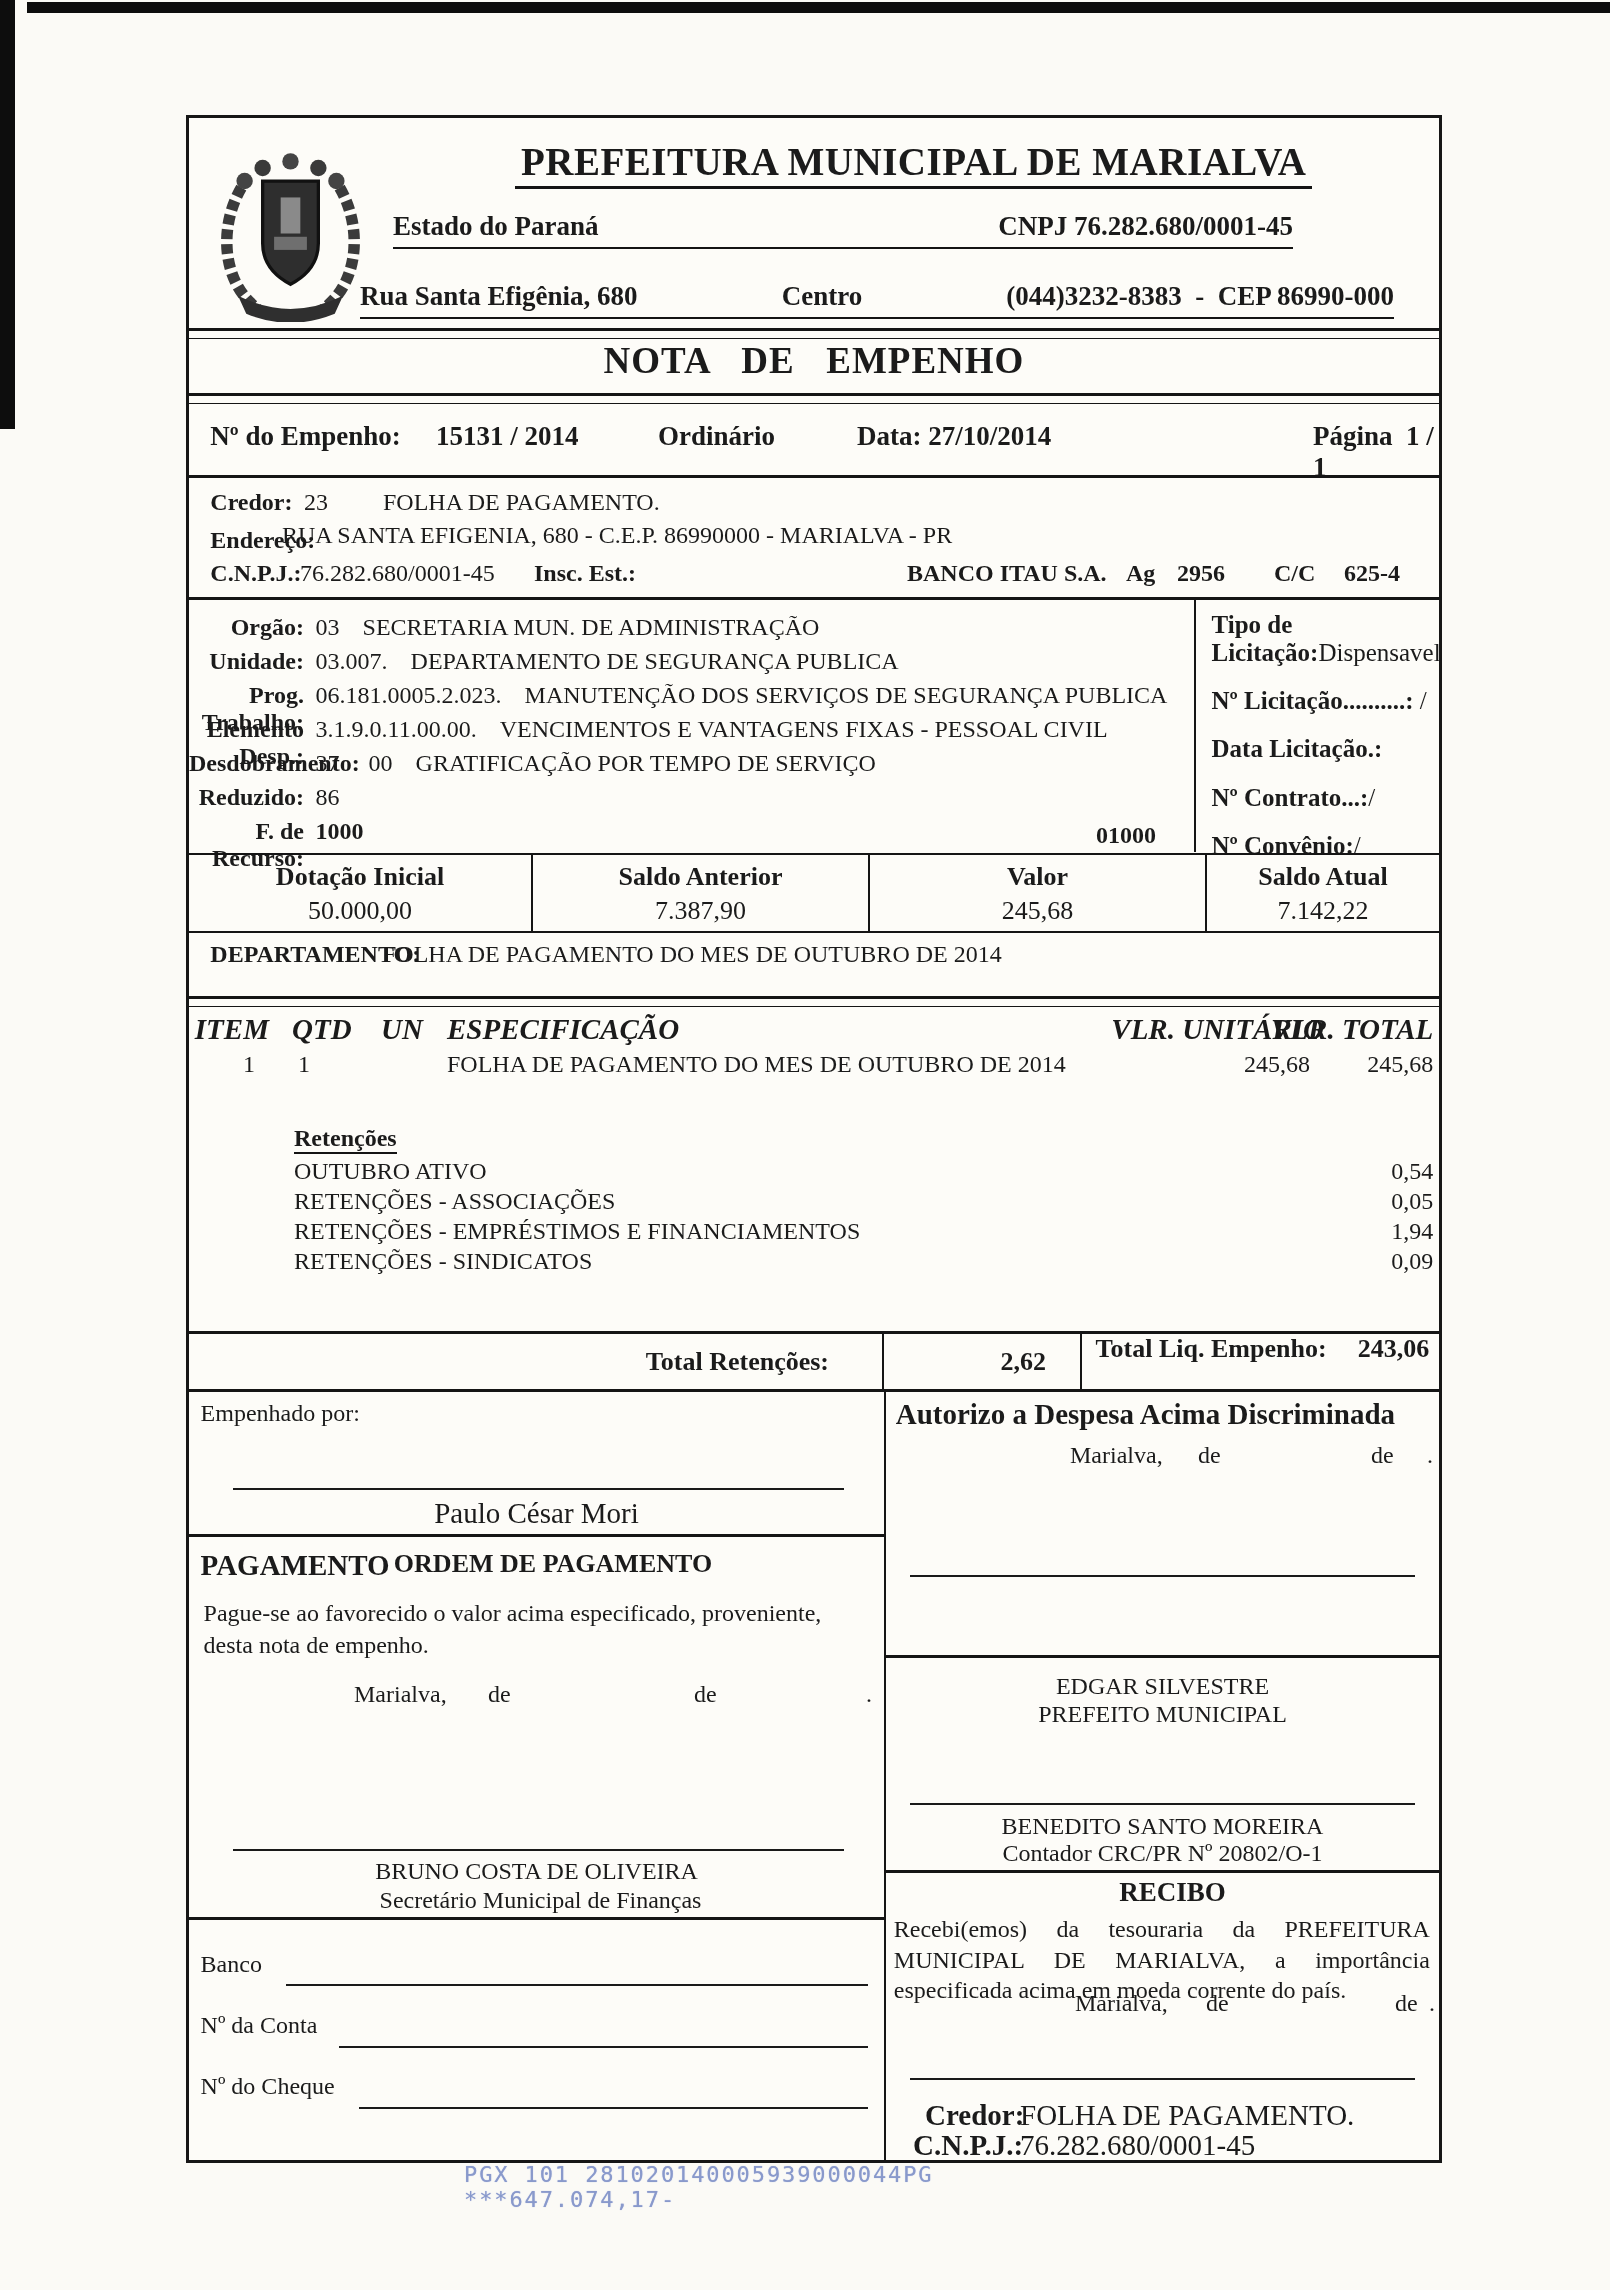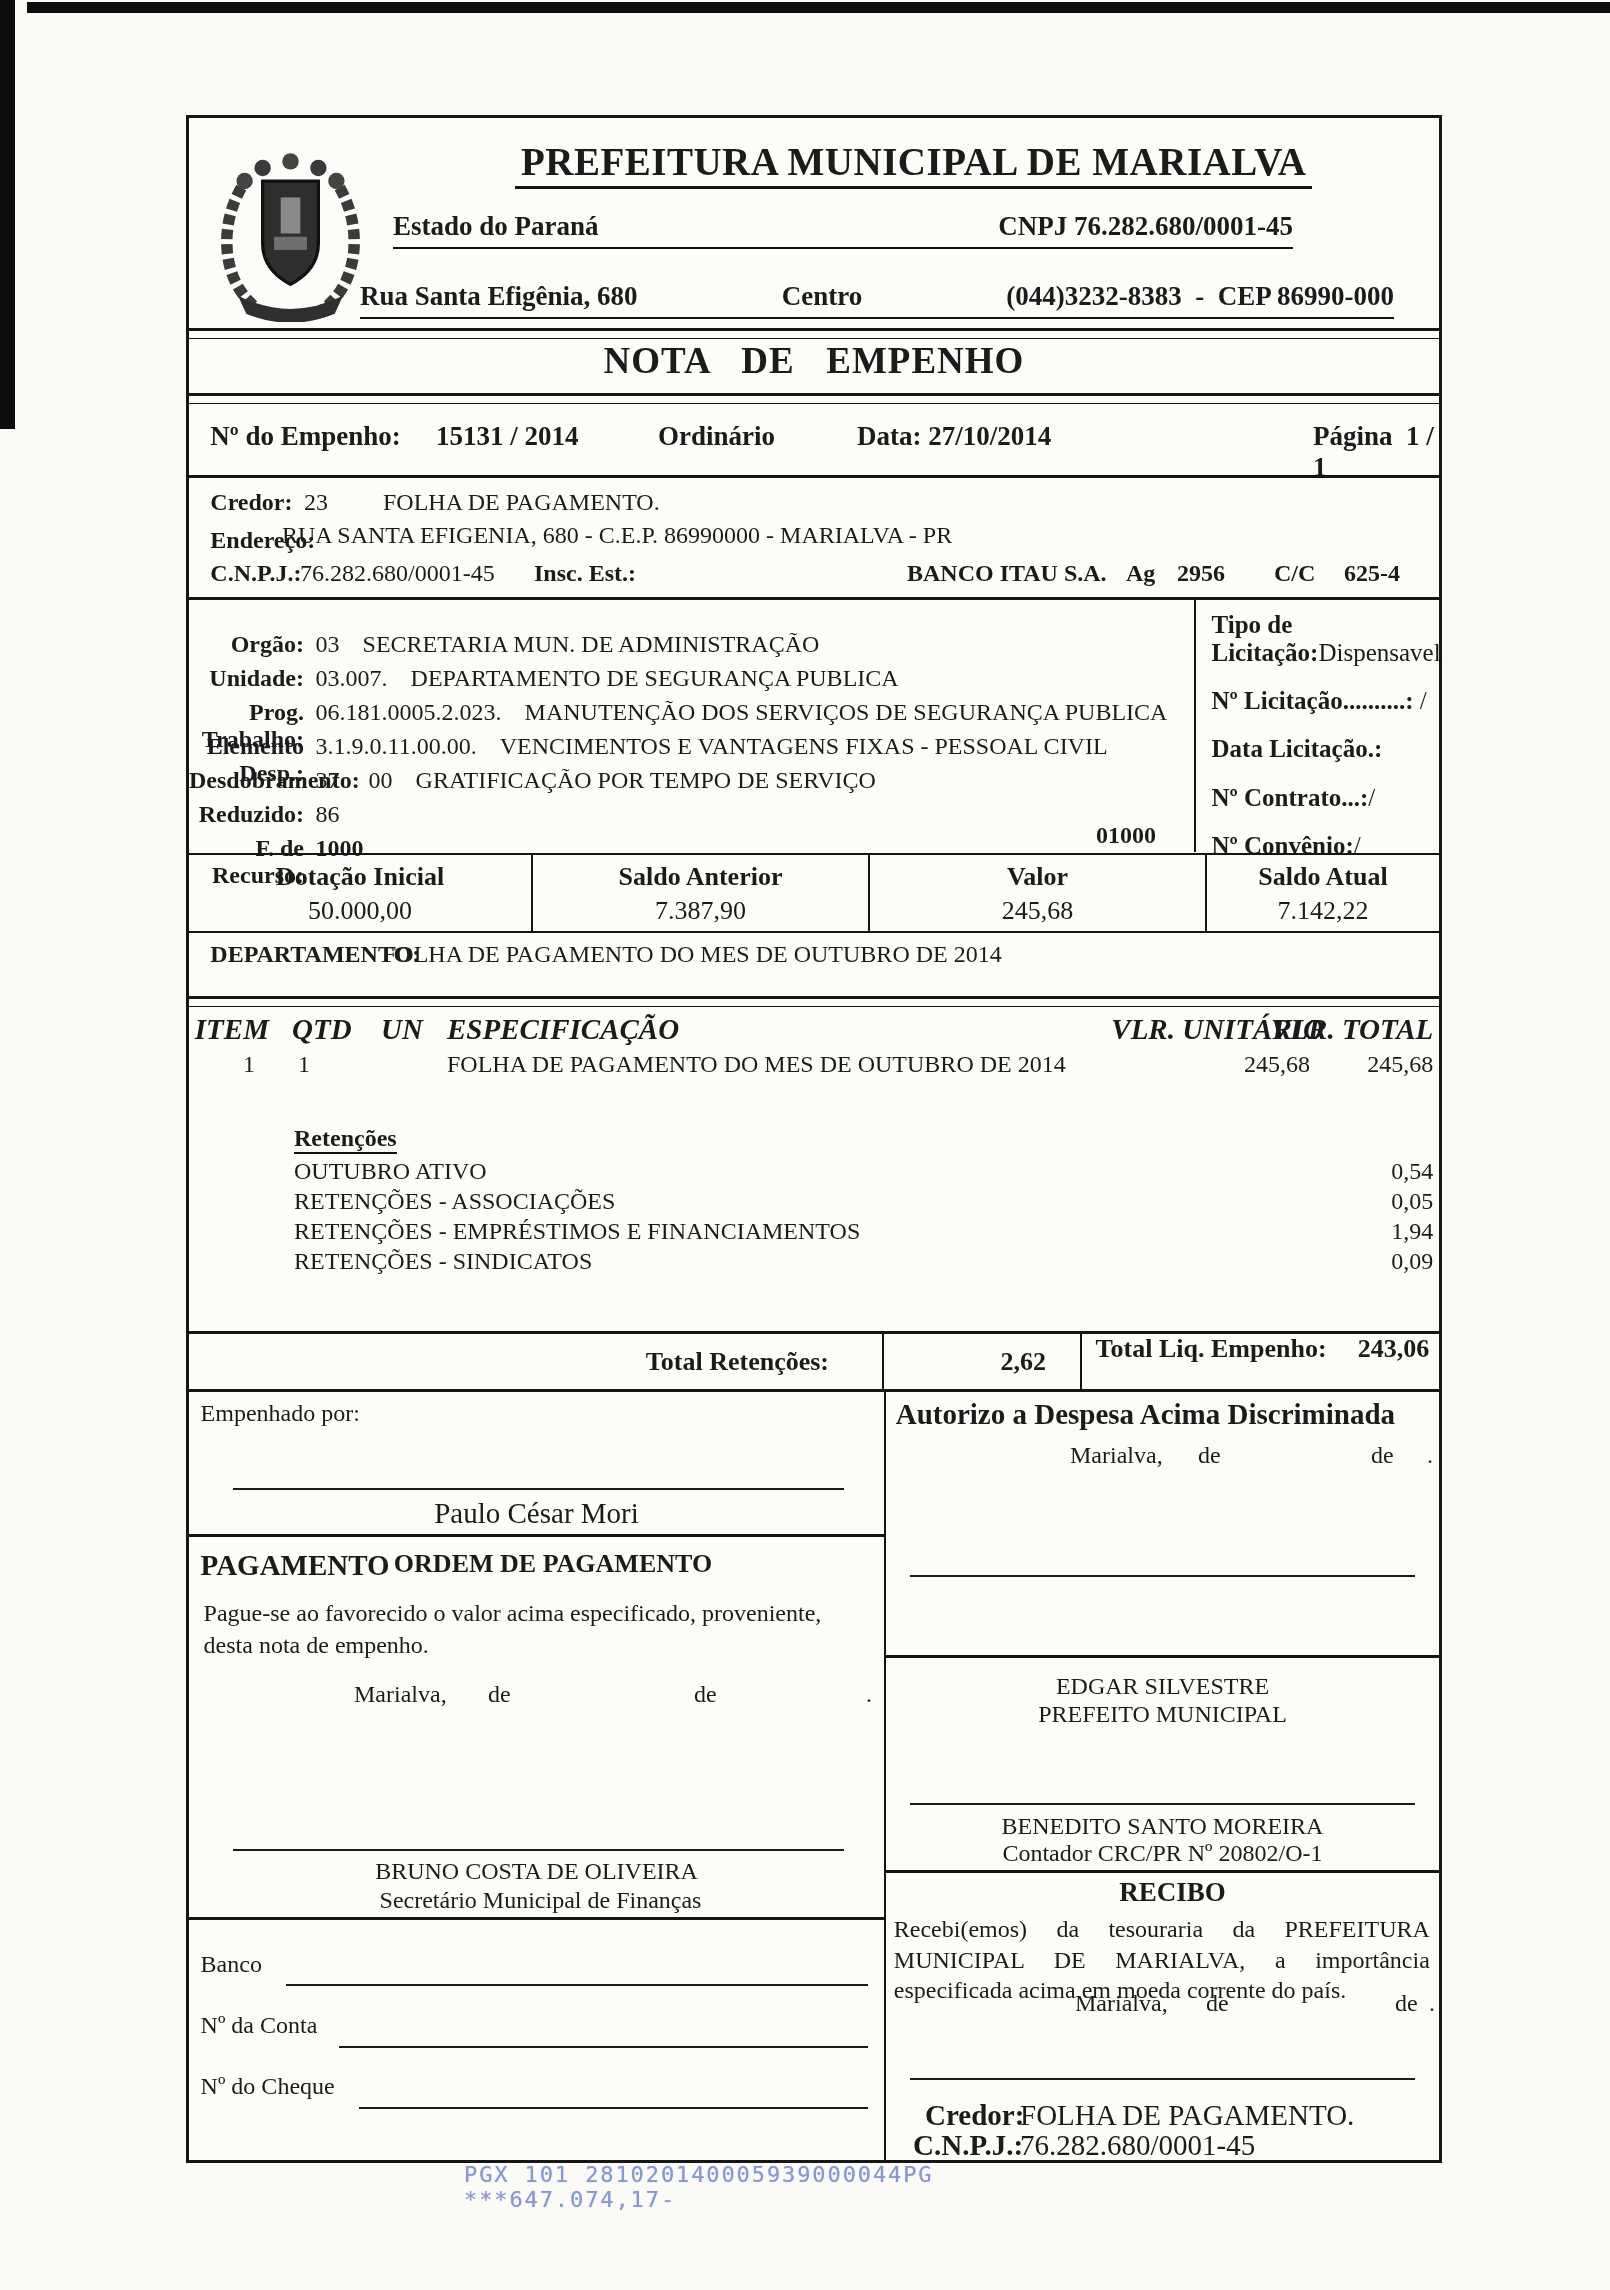--- a/index.html
+++ b/index.html
@@ -121,21 +121,21 @@
   <div class="abs b f25" style="left:21.3px;top:442px;">C.N.P.J.:</div>
   <div class="abs f25" style="left:111px;top:442px;">76.282.680/0001-45</div>
   <div class="abs b f25" style="left:345px;top:442px;">Insc. Est.:</div>
   <div class="abs b f25" style="left:718px;top:442px;">BANCO ITAU S.A.</div>
   <div class="abs b f25" style="left:937px;top:442px;">Ag</div>
   <div class="abs b f25" style="left:988px;top:442px;">2956</div>
   <div class="abs b f25" style="left:1085px;top:442px;">C/C</div>
   <div class="abs b f25" style="left:1155px;top:442px;">625-4</div>
   <div class="abs rule1" style="top:479px;"></div>
 
-  <div class="abs" style="left:0;top:483px;width:1005px;padding-top:30px;">
+  <div class="abs" style="left:0;top:483px;width:1005px;padding-top:13px;">
     <div class="clsrow">
       <span class="lab">Orgão:</span>
       <span class="code">03</span>
       <span class="desc">SECRETARIA MUN. DE ADMINISTRAÇÃO</span>
     </div>
     <div class="clsrow">
       <span class="lab">Unidade:</span>
       <span class="code">03.007.</span>
       <span class="desc">DEPARTAMENTO DE SEGURANÇA PUBLICA</span>
     </div>

